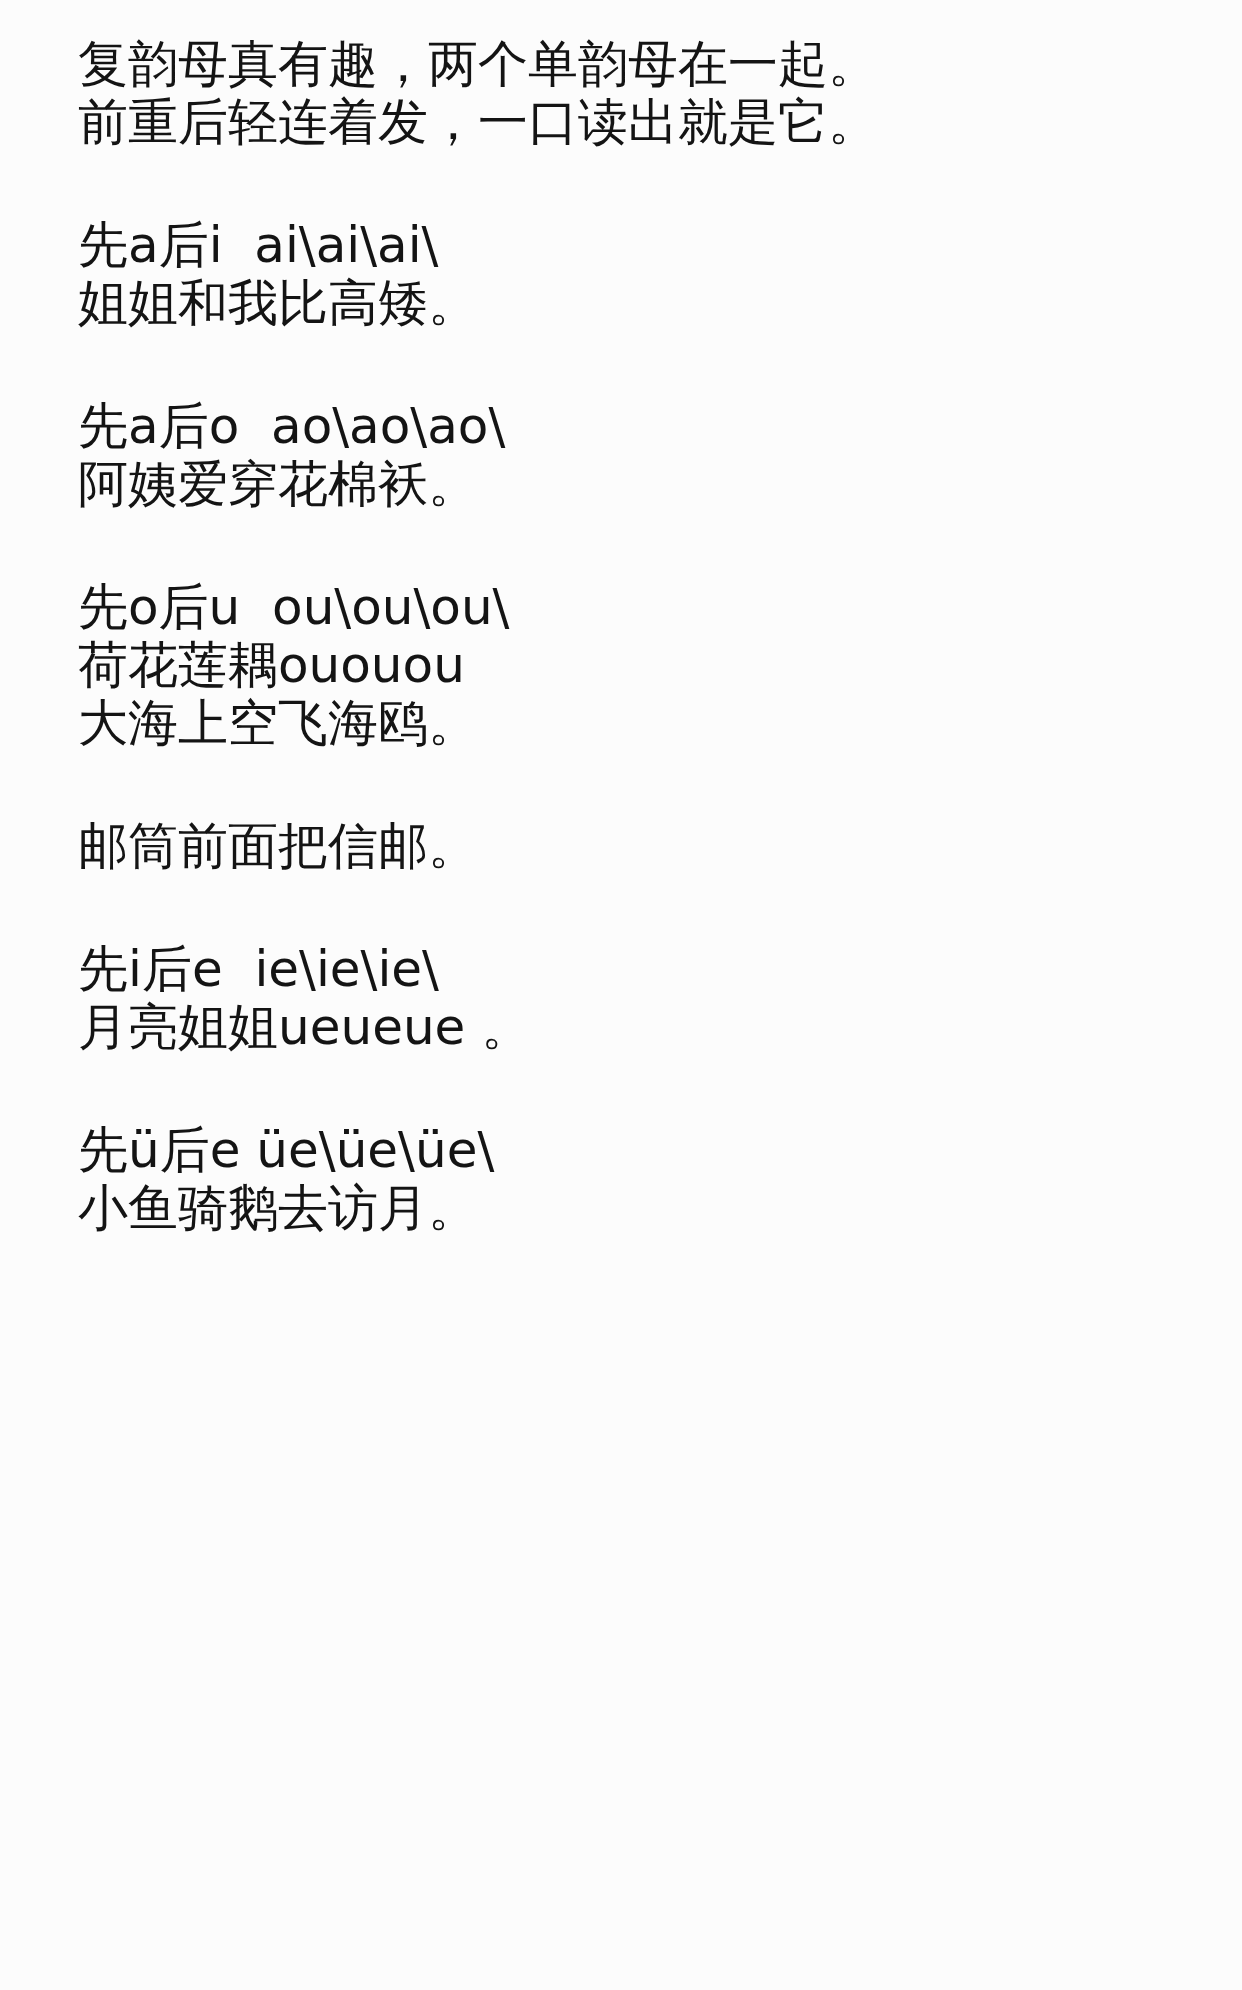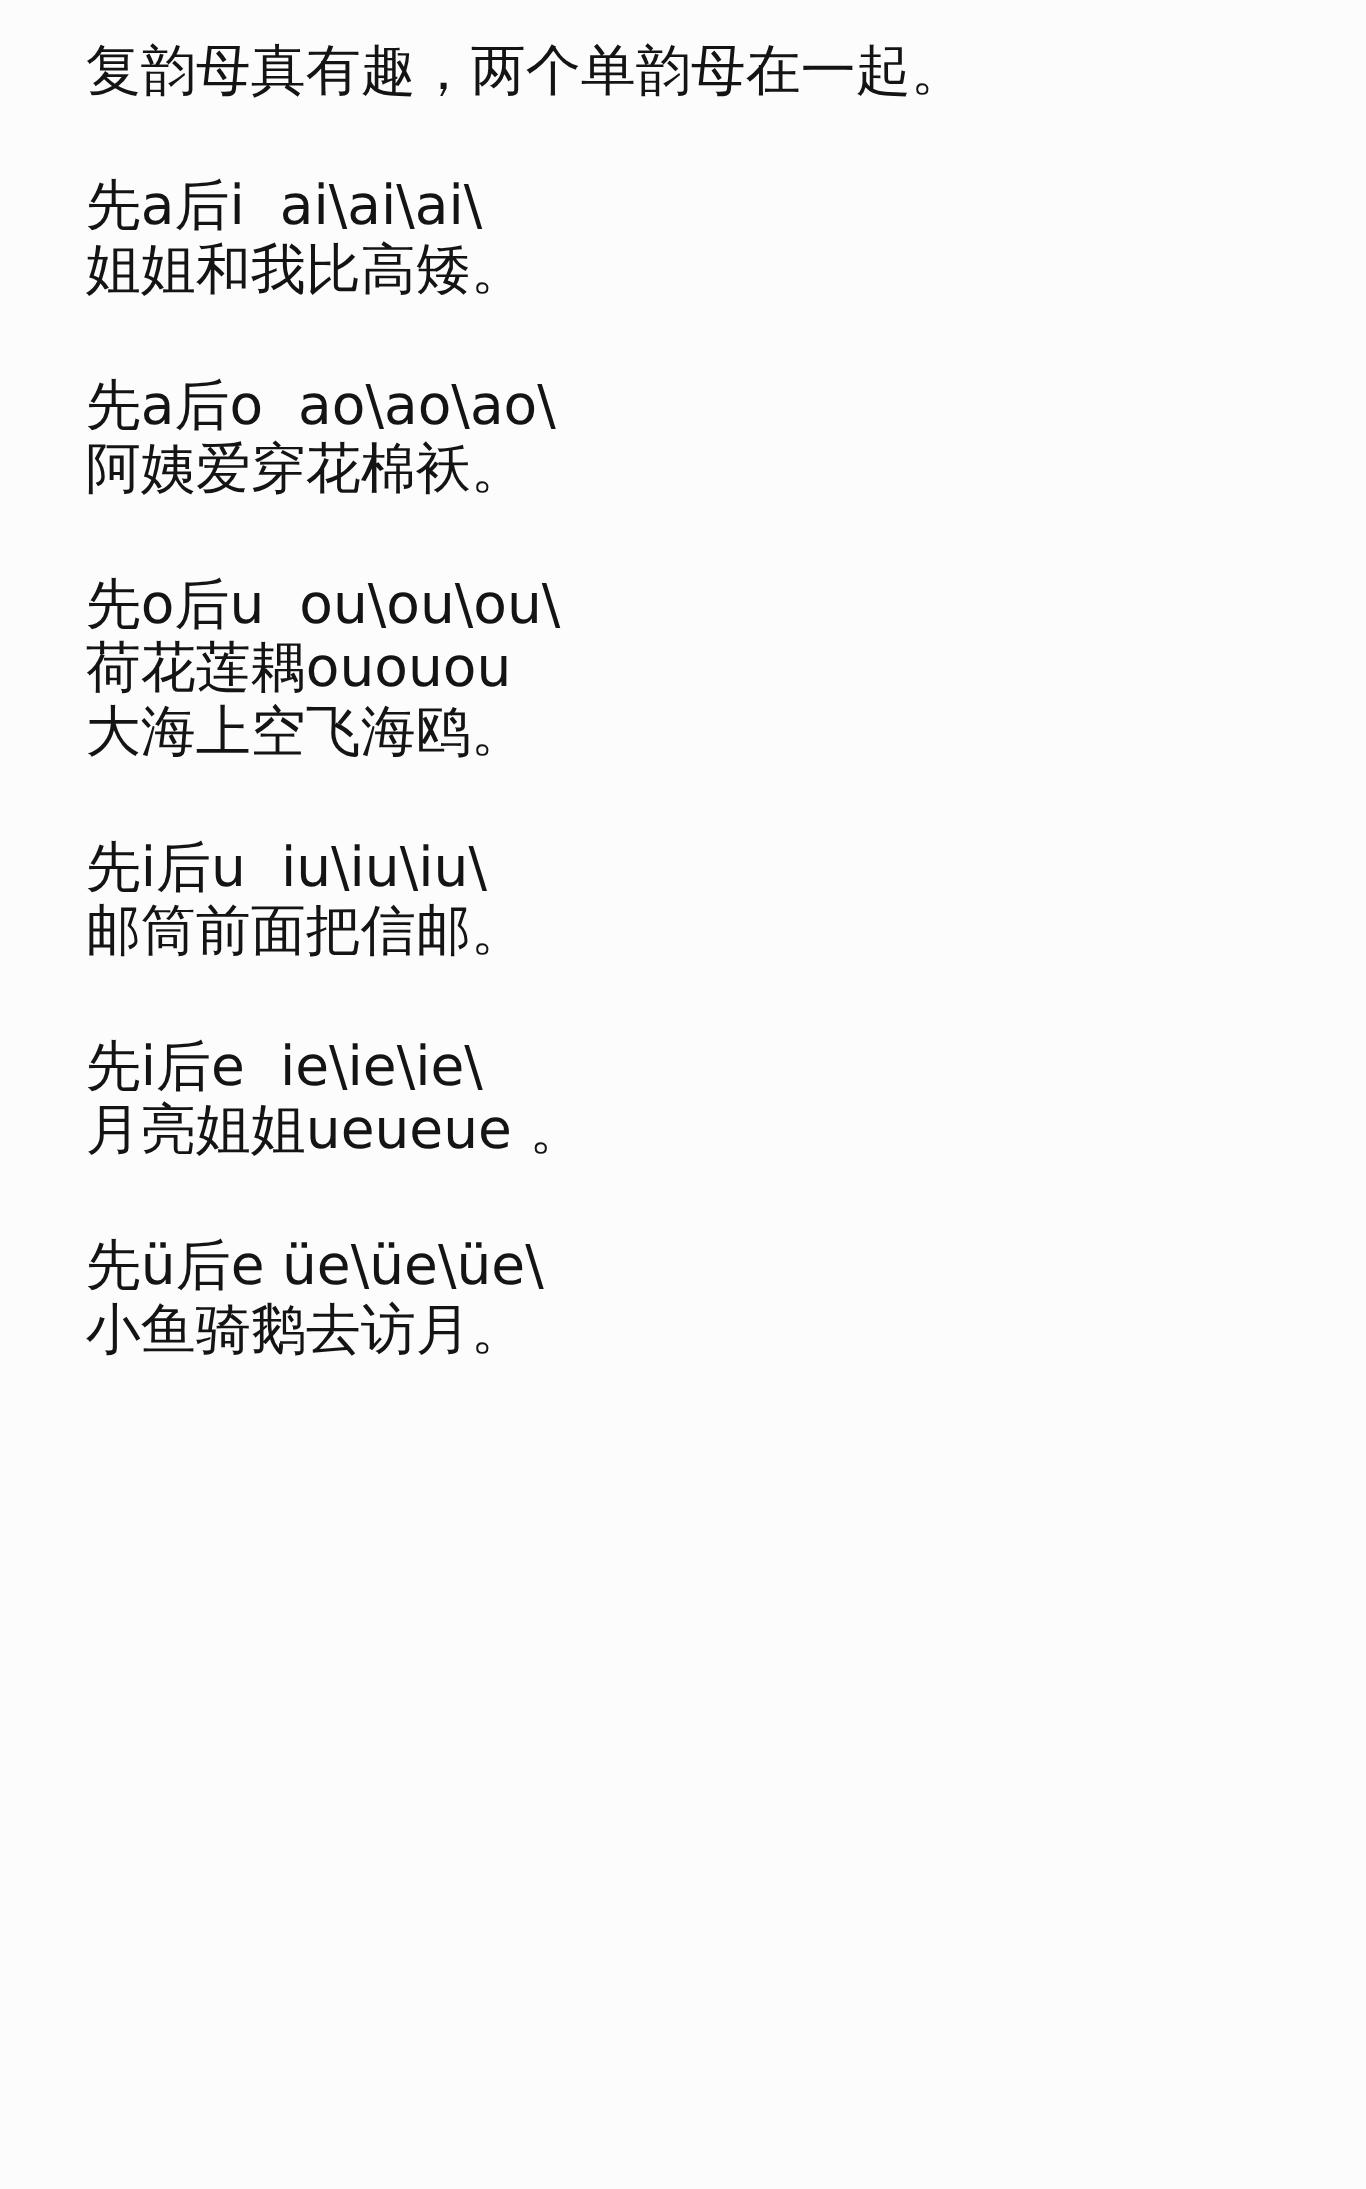--- a/index.html
+++ b/index.html
@@ -31,20 +31,21 @@
     font-weight: 400;
   }
 </style>
 </head>
 <body>
 
 <div class="page">
 
   <div class="stanza">
     <p class="line">复韵母真有趣，两个单韵母在一起。</p>
+    <p class="line">前重后轻连着发，一口读出就是它。</p>
   </div>
 
   <div class="stanza">
     <p class="line">先a后i  ai\ai\ai\</p>
     <p class="line">姐姐和我比高矮。</p>
   </div>
 
 
 
   <div class="stanza">
@@ -52,21 +53,20 @@
     <p class="line">阿姨爱穿花棉袄。</p>
   </div>
 
   <div class="stanza">
     <p class="line">先o后u  ou\ou\ou\</p>
     <p class="line">荷花莲耦ououou</p>
     <p class="line">大海上空飞海鸥。</p>
   </div>
 
   <div class="stanza">
-    <p class="line">先i后u  iu\iu\iu\</p>
     <p class="line">邮筒前面把信邮。</p>
   </div>
 
   <div class="stanza">
     <p class="line">先i后e  ie\ie\ie\</p>
     <p class="line">月亮姐姐ueueue 。</p>
   </div>
 
   <div class="stanza">
     <p class="line">先ü后e üe\üe\üe\</p>

